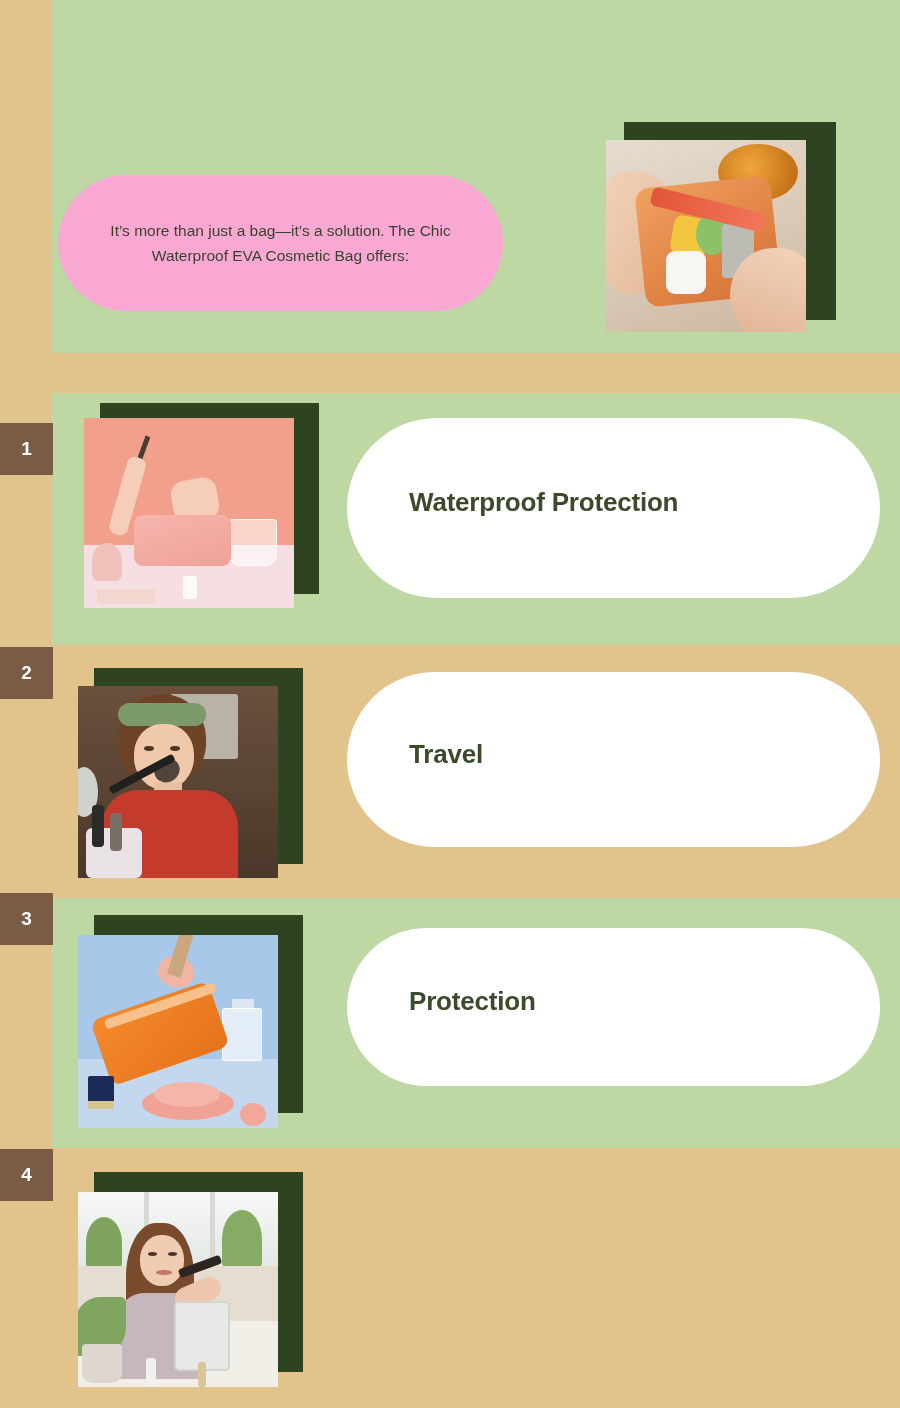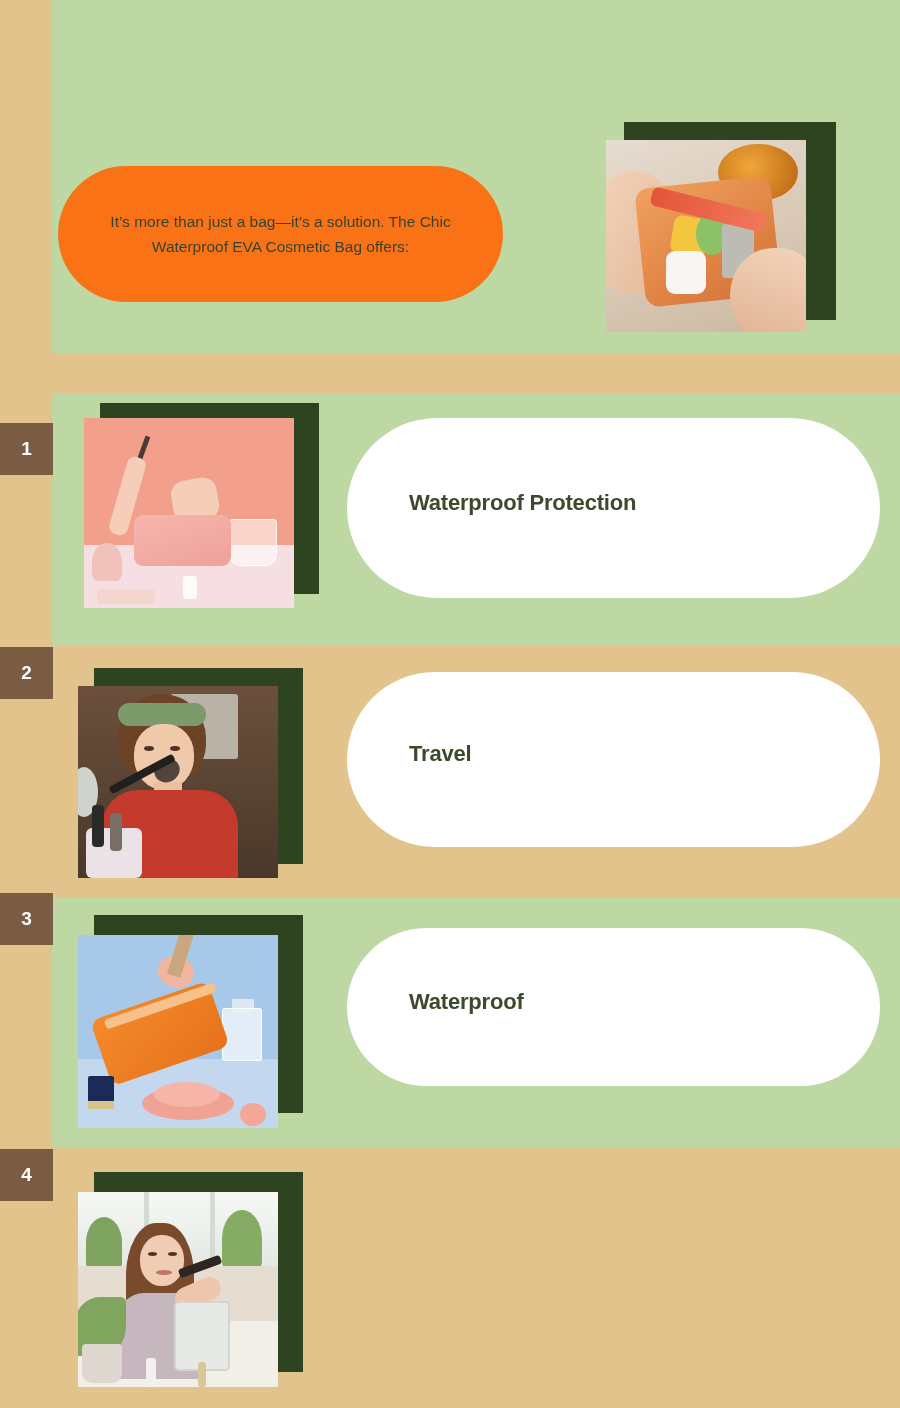--- a/index.html
+++ b/index.html
@@ -34,22 +34,22 @@
     position:absolute;left:75px;top:44px;width:760px;
     color:#ffffff;
     font-family:"Liberation Sans", sans-serif;
     font-size:43px;
     font-weight:700;
     line-height:1.07;
     letter-spacing:-0.5px;
   }
 
   .intro-bubble{
-    position:absolute;left:58px;top:166px;width:445px;height:136px;
-    background:#f97316;border-radius:80px;
+    position:absolute;left:58px;top:175px;width:445px;height:136px;
+    background:#f9a8d4;border-radius:80px;
     display:flex;align-items:center;justify-content:center;
     z-index:5;
   }
   .intro-text{
     width:372px;
     text-align:center;
     color:#39432c;
     font-size:15.5px;
     line-height:1.62;
   }
@@ -77,21 +77,21 @@
   .photo-frame{position:absolute;background:#2e4420;}
   .photo{position:absolute;overflow:hidden;background:#cdbba9;}
 
   .card{
     position:absolute;background:#ffffff;
     display:flex;flex-direction:column;justify-content:center;
     z-index:7;
   }
   .card-title{
     color:#3a4a2a;
-    font-size:22px;font-weight:700;
+    font-size:26px;font-weight:700;
     letter-spacing:-0.2px;
     margin-bottom:11px;
   }
   .card-body{
     color:#39432c;
     font-size:15.5px;
     line-height:1.62;
   }
 
   
@@ -311,21 +311,21 @@
         <div class="p3-pod2"></div>
         <div class="p3-bag"></div>
         <div class="p3-zip"></div>
         <div class="p3-lip"></div>
         <div class="p3-lipc"></div>
         <div class="p3-ball"></div>
       </div>
     </div>
   </div>
   <div class="card" style="left:347px;top:928px;width:533px;height:158px;border-radius:80px;padding:0 62px;box-sizing:border-box;">
-    <div class="card-title">Waterproof</div>
+    <div class="card-title">Protection</div>
   </div>
 
   <div class="badge" style="top:1149px;">
     <span>4</span>
   </div>
   <div class="photo-wrap" style="left:78px;top:1172px;width:225px;height:215px;">
     <div class="photo-frame" style="left:16px;top:0;width:209px;height:200px;"></div>
     <div class="photo" style="left:0;top:20px;width:200px;height:195px;">
       <div class="ph">
         <div class="p4-bg"></div>

